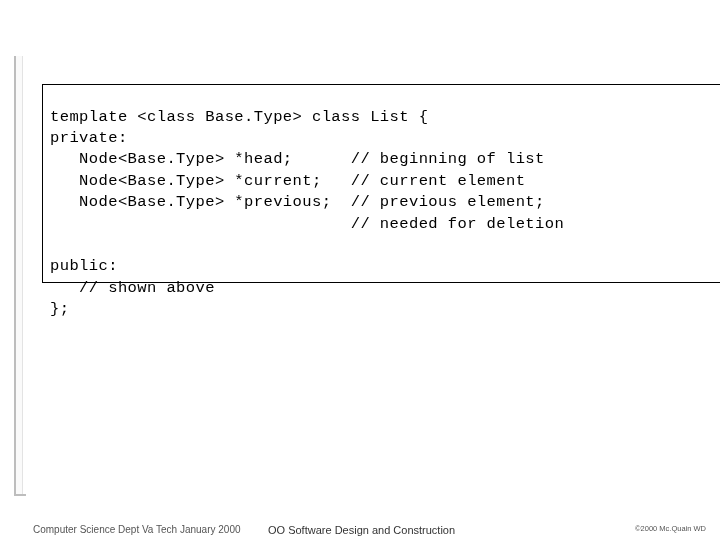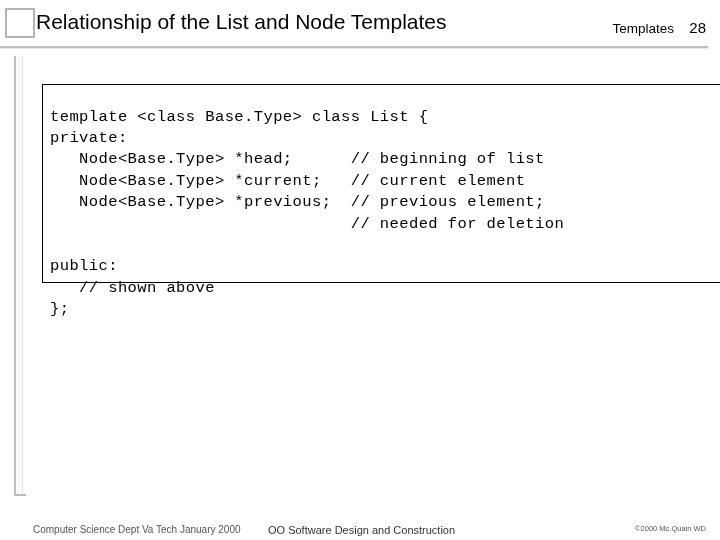--- a/index.html
+++ b/index.html
@@ -148,28 +148,20 @@
     font-size: 7.5px;
     color: #555555;
     white-space: nowrap;
   }
 </style>
 </head>
 <body>
 
 <div class="slide">
 
-  <div class="header">
-    <div class="corner-box"></div>
-    <div class="title">Relationship of the List and Node Templates</div>
-    <div class="header-right-label">Templates</div>
-    <div class="slide-number">28</div>
-    <div class="header-rule"></div>
-    <div class="header-rule2"></div>
-  </div>
 
   <div class="left-bar"></div>
   <div class="left-bar-foot"></div>
 
   <div class="code-box">
     <pre class="code-text">template &lt;class Base.Type&gt; class List {
 private:
    Node&lt;Base.Type&gt; *head;      // beginning of list
    Node&lt;Base.Type&gt; *current;   // current element
    Node&lt;Base.Type&gt; *previous;  // previous element;

